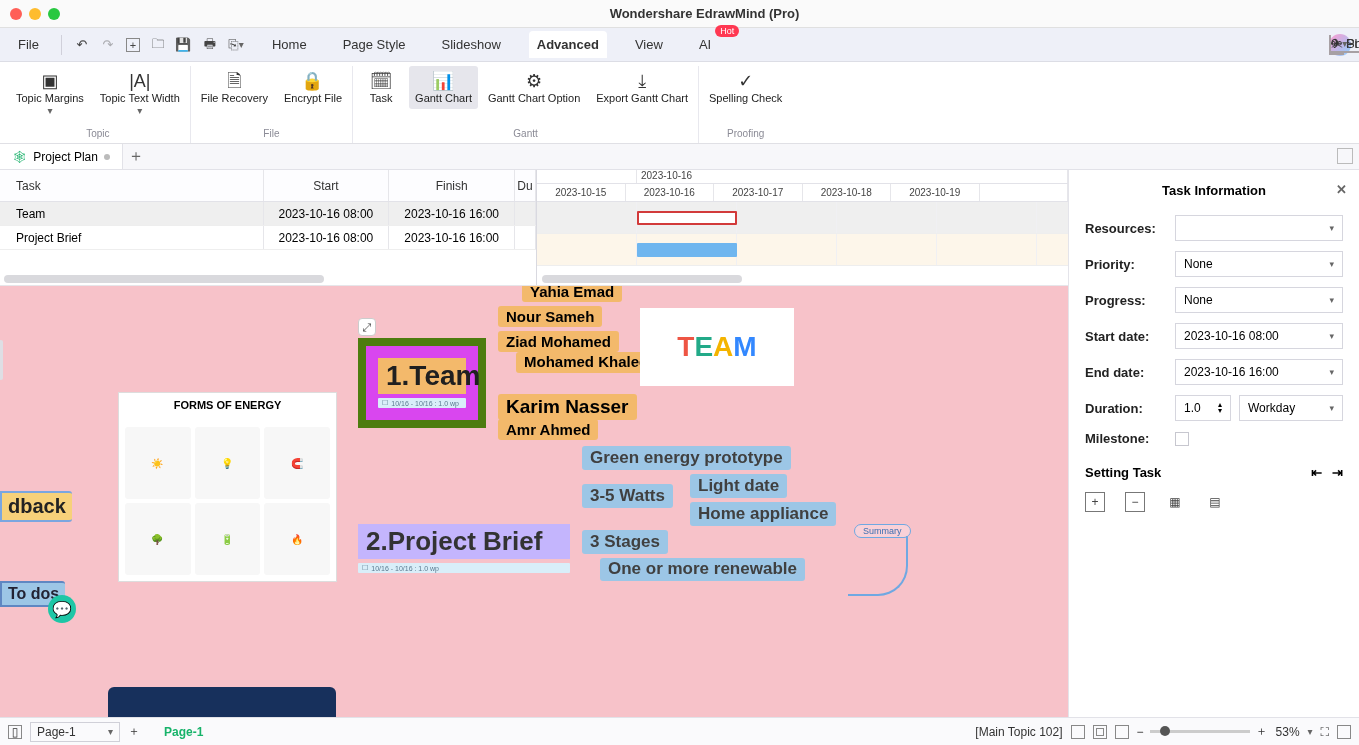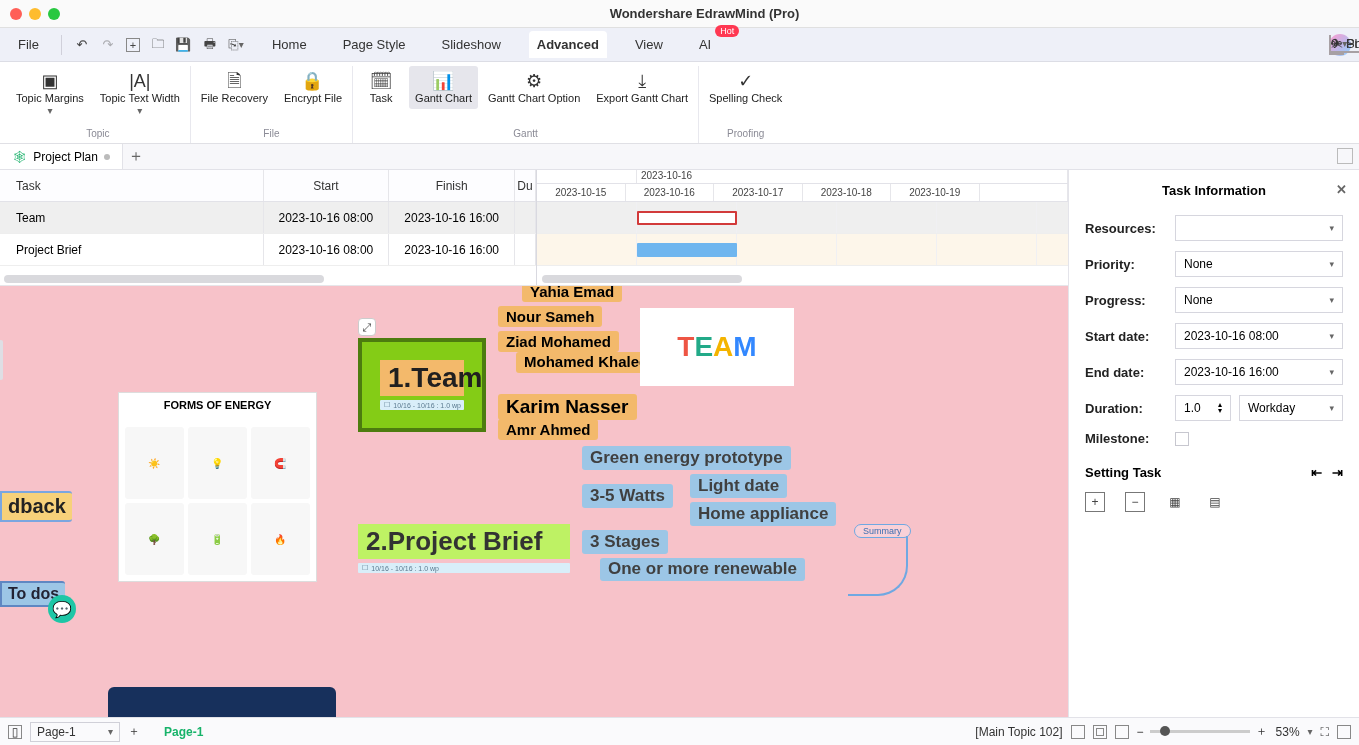--- a/index.html
+++ b/index.html
@@ -48,49 +48,49 @@
 
 
 .main{position:relative;height:calc(745px - 28px - 34px - 82px - 26px - 28px);display:flex;}
 .left{flex:1;display:flex;flex-direction:column;min-width:0;}
 .gantt{height:116px;border-bottom:1px solid #e6e6ea;display:flex;min-width:0;position:relative;}
 .gantt-left{width:537px;border-right:1px solid #d9d9e0;overflow:hidden;}
 .gh{display:flex;height:32px;border-bottom:1px solid #e2e2e8;background:#fdfdff;font-size:12px;color:#333;}
 .gh>div,.grow>div{border-right:1px solid #e6e6ea;display:flex;align-items:center;justify-content:center;}
 .col-task{width:264px;justify-content:flex-start!important;padding-left:16px!important;}
 .col-start{width:126px;} .col-finish{width:126px;} .col-du{width:21px;}
-.grow{display:flex;height:32px;font-size:12px;border-bottom:1px solid #eee;}
+.grow{display:flex;height:24px;font-size:12px;border-bottom:1px solid #eee;}
 .grow.sel{background:#efefef;}
 .gantt-right{flex:1;overflow:hidden;position:relative;}
 .tl-top{height:14px;border-bottom:1px solid #e2e2e8;display:flex;font-size:10px;color:#444;}
 .tl-top>div{border-right:1px solid #e6e6ea;padding-left:4px;}
 .tl-bot{height:18px;border-bottom:1px solid #e2e2e8;display:flex;font-size:10px;color:#444;text-align:right;}
 .tl-bot>div{width:100px;border-right:1px solid #e6e6ea;display:flex;align-items:center;justify-content:center;}
 .trow{height:32px;border-bottom:1px solid #eee;position:relative;display:flex;}
 .trow>div.cell{width:100px;border-right:1px solid #f0f0f3;}
 .trow.sel{background:#efefef;}
 .bar{position:absolute;height:14px;top:9px;border-radius:1px;}
 .bar.sel{border:2px solid #d23a3a;background:#fff;}
 .bar.blue{background:#6fb6ef;}
 .gscroll{position:absolute;bottom:2px;height:8px;background:#d9d9dd;border-radius:4px;}
 .gscroll.l{left:4px;width:320px;} .gscroll.r{left:542px;width:200px;}
 
 
 .canvas{flex:1;position:relative;background:#f7c2c9;overflow:hidden;}
 .node{position:absolute;font-weight:700;border-radius:3px;display:flex;align-items:center;justify-content:center;padding:2px 8px;}
 .node.org{background:#f3b96b;color:#000;}
 .node.blue{background:#9cc6e6;color:#404040;}
-.sel-node{position:absolute;background:#84cc16;border:4px solid #4d7c0f;padding:18px;}
+.sel-node{position:absolute;background:#d946ef;border:8px solid #4d7c0f;padding:12px;}
 .sel-node .title{background:#f3b96b;font-size:28px;font-weight:800;color:#202020;padding:2px 8px;}
 .sel-node .bar{position:static;margin-top:4px;height:10px;background:#d9eef9;font-size:7px;color:#5b7a90;display:flex;align-items:center;padding-left:4px;}
 .brief{position:absolute;display:flex;flex-direction:column;}
-.brief .title{background:#bef264;font-size:26px;font-weight:800;color:#333;padding:2px 8px;}
+.brief .title{background:#c4b5fd;font-size:26px;font-weight:800;color:#333;padding:2px 8px;}
 .brief .bar{position:static;margin-top:4px;height:10px;background:#d9eef9;font-size:7px;color:#5b7a90;padding-left:4px;display:flex;align-items:center;}
 .link{position:absolute;border-left:2px solid #a7a0a4;border-bottom:2px solid #a7a0a4;}
-.img-energy{position:absolute;background:#fff;border:1px solid #ddd;width:199px;height:190px;display:flex;flex-direction:column;align-items:center;padding:6px;font-size:10px;gap:12px;}
+.img-energy{position:absolute;background:#fff;border:1px solid #ddd;width:219px;height:190px;display:flex;flex-direction:column;align-items:center;padding:6px;font-size:10px;gap:12px;}
 .img-energy .hdr{font-weight:700;font-size:11px;}
 .img-energy .grid{flex:1;display:grid;grid-template-columns:1fr 1fr 1fr;grid-template-rows:1fr 1fr;gap:4px;width:100%;margin-top:4px;}
 .img-energy .cell{background:#f7f7f7;border-radius:3px;display:flex;align-items:center;justify-content:center;}
 .img-team{position:absolute;background:#fff;width:154px;height:78px;display:flex;align-items:center;justify-content:center;}
 .img-team span{font-size:28px;font-weight:900;}
 .chatfab{position:absolute;left:48px;bottom:94px;width:28px;height:28px;border-radius:50%;background:#1ec6a6;display:flex;align-items:center;justify-content:center;color:#fff;}
 .plusbadge{position:absolute;width:18px;height:18px;border-radius:4px;background:#fff;border:1px solid #ccc;display:flex;align-items:center;justify-content:center;font-size:11px;color:#444;}
 .summary-pill{position:absolute;background:#f9d1d8;border:1px solid #6fa8e2;border-radius:9px;font-size:9px;color:#3d6fb1;padding:1px 8px;}
 .leftcut{position:absolute;left:0;background:#f7d17a;border:2px solid #7aa6e0;padding:2px 6px;font-weight:800;color:#222;font-size:20px;border-right:none;border-radius:0 3px 3px 0;}
 .leftcut2{position:absolute;left:0;background:#9cc6e6;border:2px solid #5f87c2;padding:2px 6px;font-weight:800;color:#223;font-size:16px;border-right:none;border-radius:0 3px 3px 0;}

